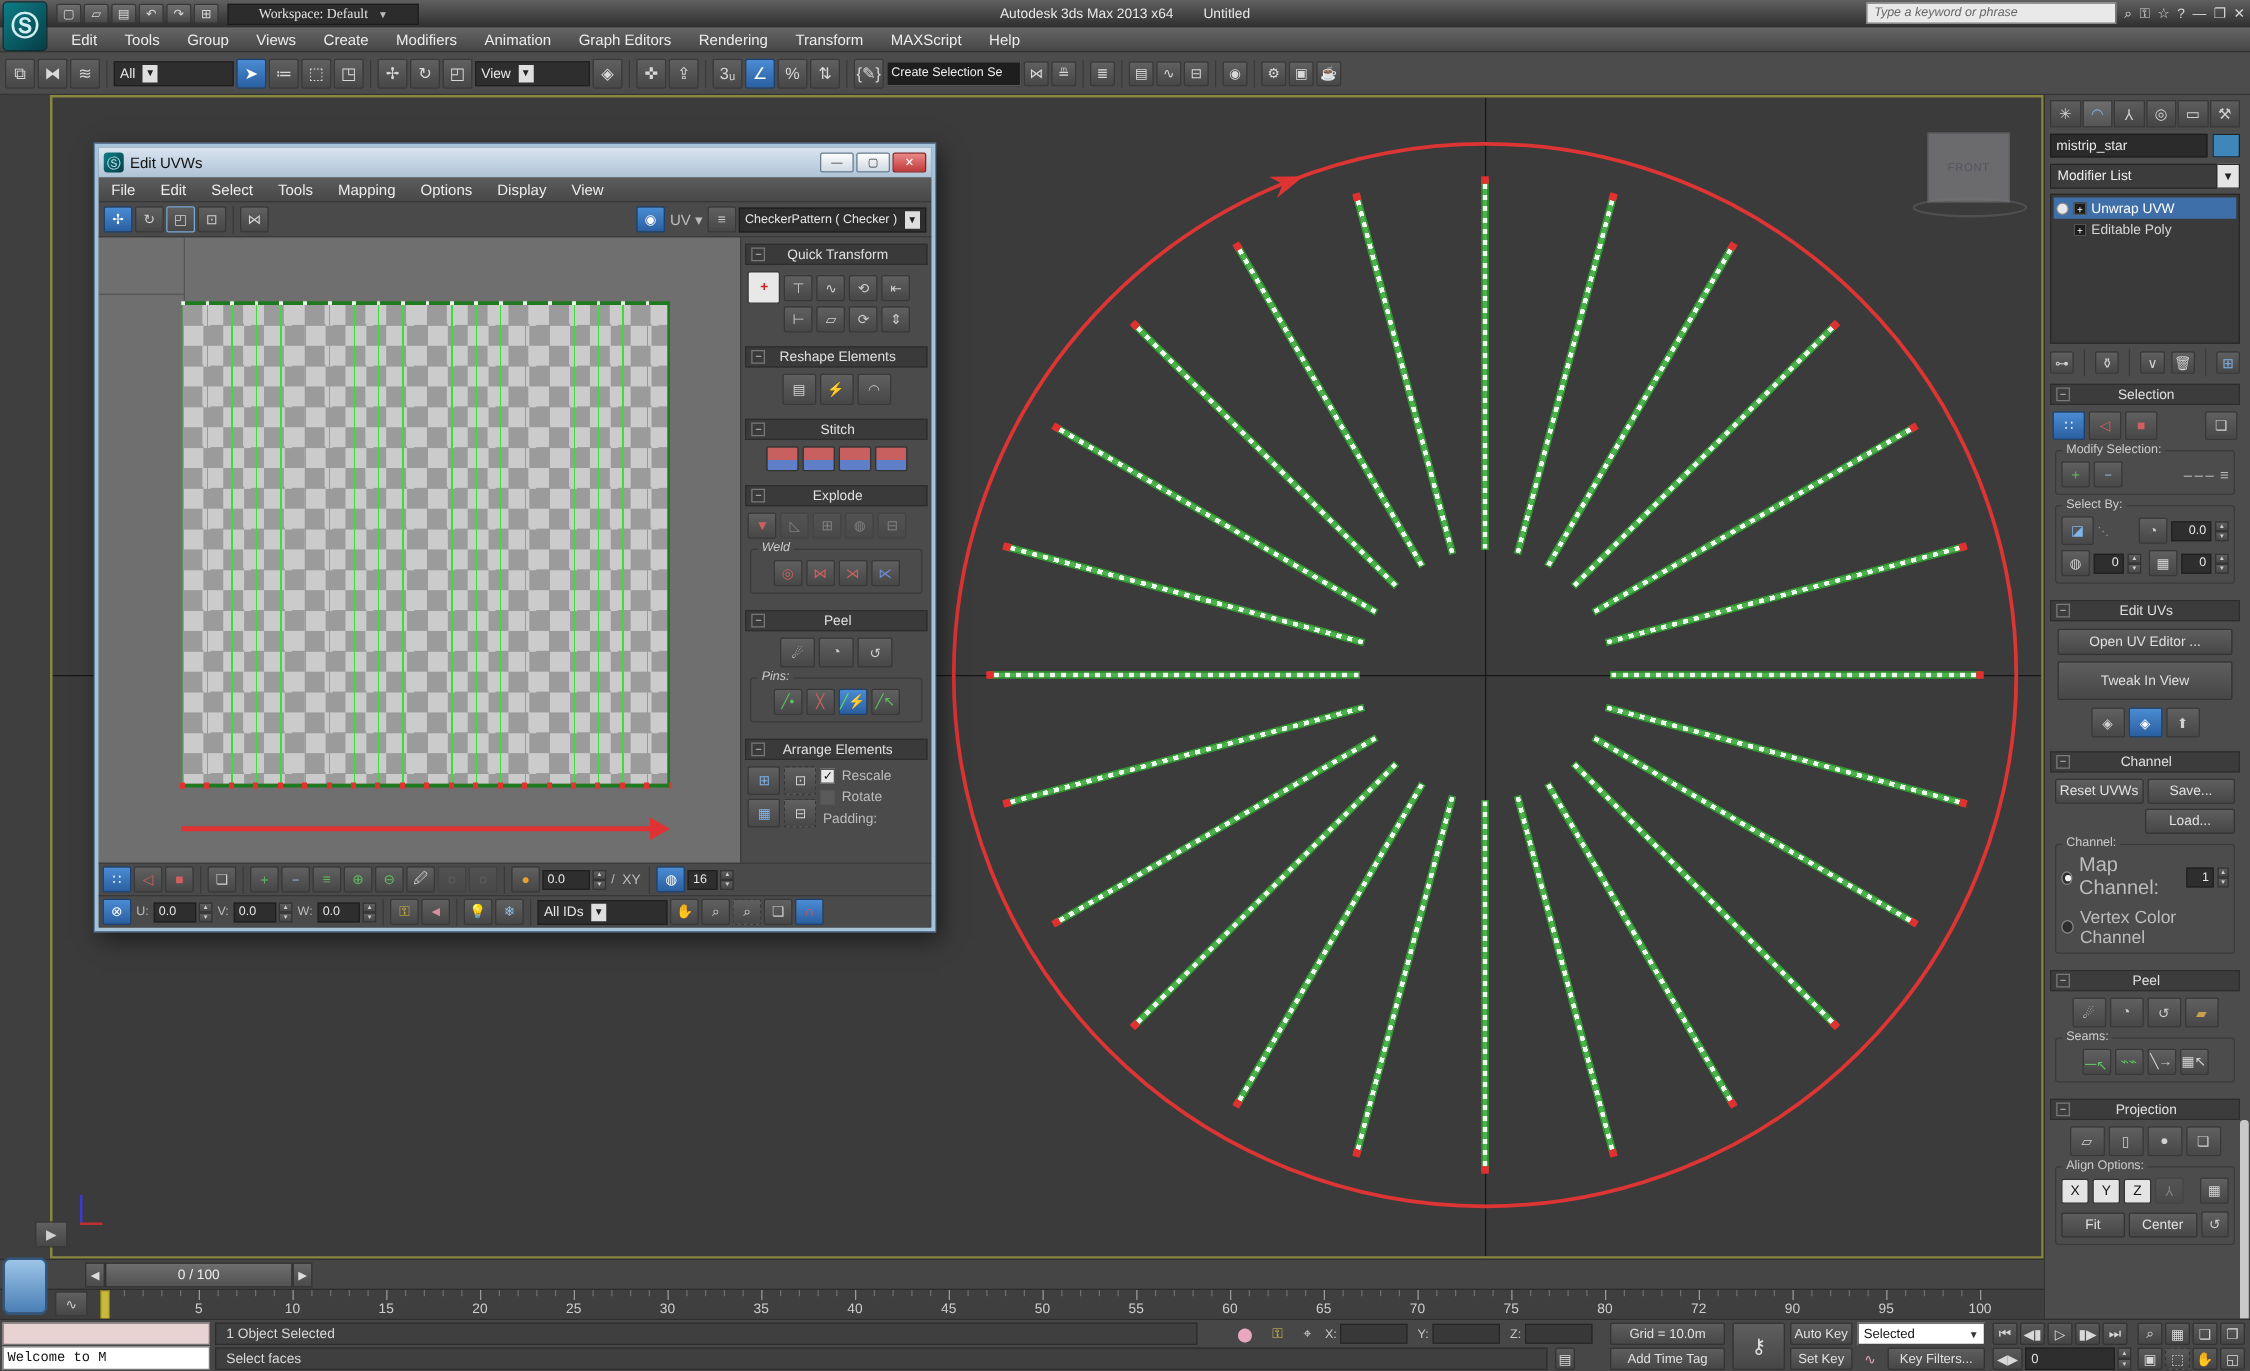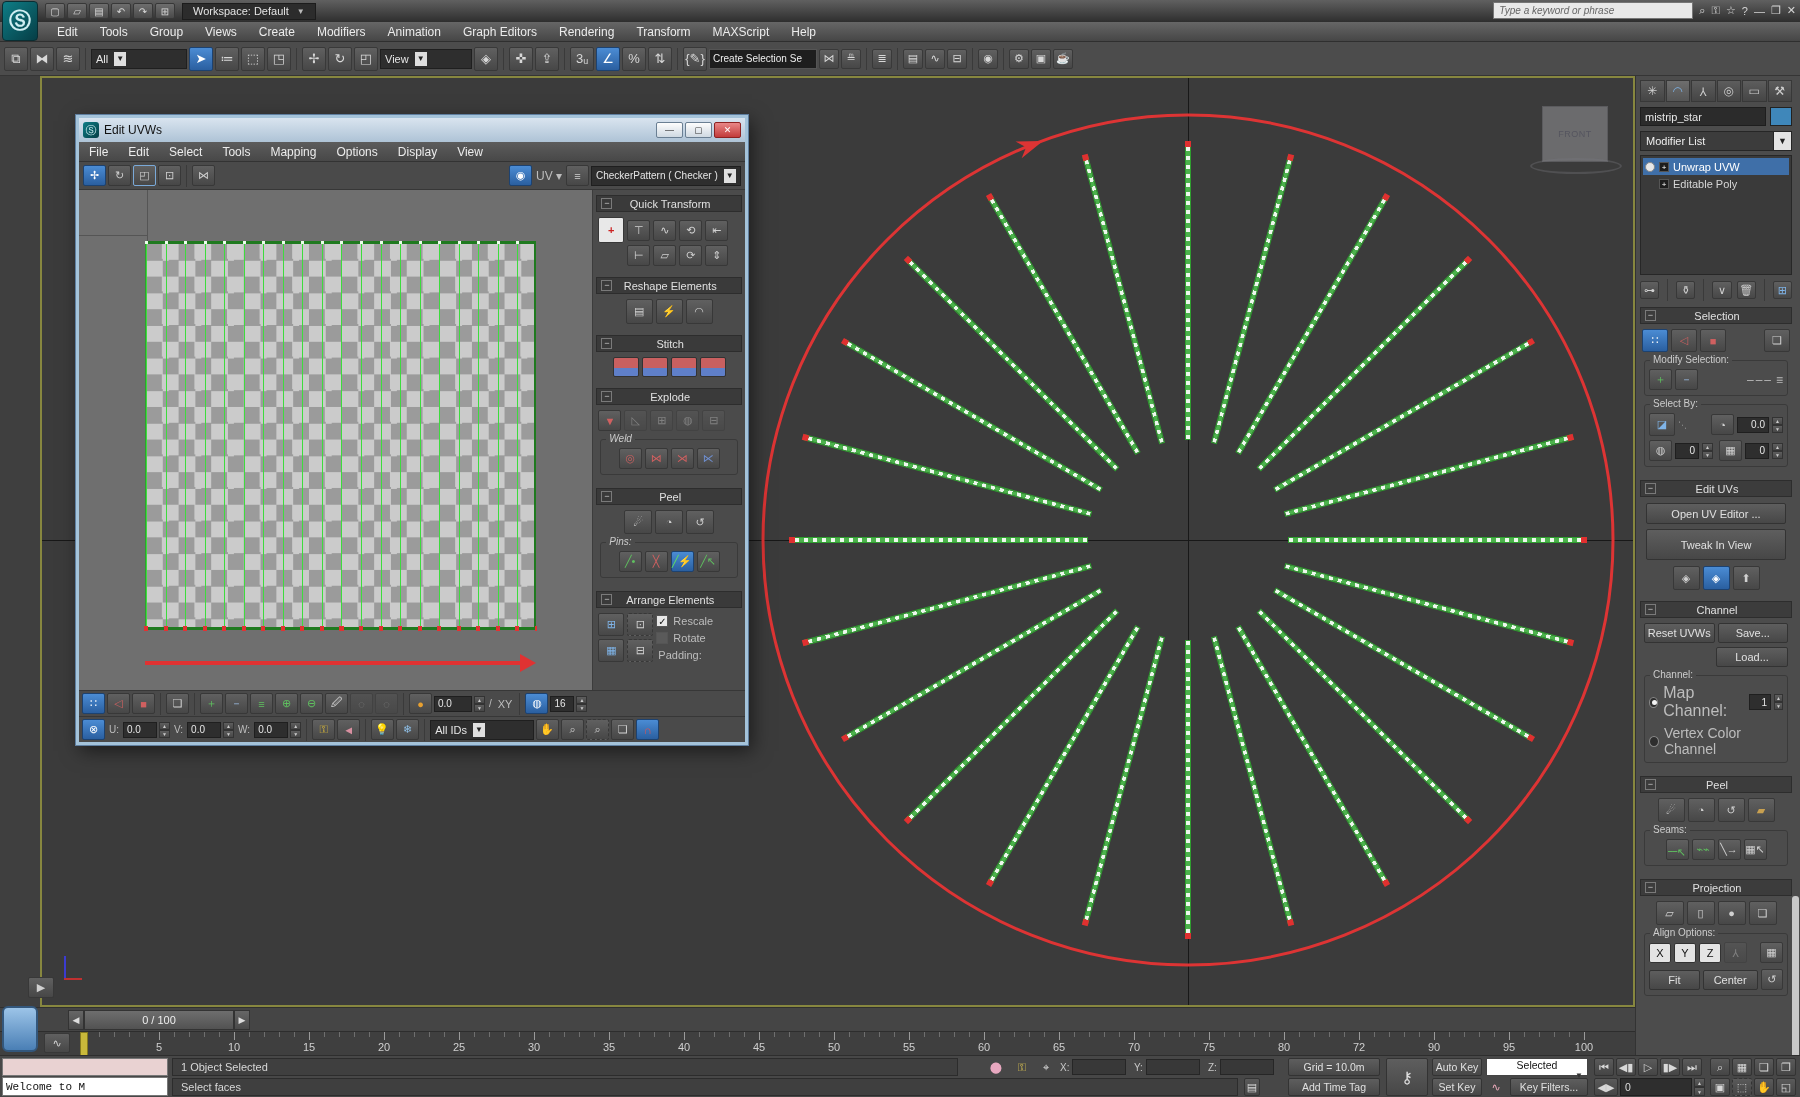--- a/index.html
+++ b/index.html
@@ -10,21 +10,21 @@
   
   #titlebar{position:absolute;left:0;top:0;width:1800px;height:22px;
     background:linear-gradient(#606060,#2e2e2e);display:flex;align-items:center;}
   #logo{position:absolute;left:2px;top:1px;width:36px;height:40px;z-index:5;
     background:linear-gradient(135deg,#0e7d86,#063e46);border:1px solid #0a2e33;border-radius:4px;
     color:#cfeef2;font-size:22px;font-weight:bold;display:flex;align-items:center;justify-content:center;}
   .qa{width:20px;height:16px;margin:0 1px;background:linear-gradient(#6e6e6e,#4a4a4a);
     border:1px solid #383838;border-radius:2px;color:#d8d8d8;font-size:10px;
     display:flex;align-items:center;justify-content:center;}
   #workspace{display:flex;align-items:center;height:17px;background:#2c2c2c;border:1px solid #1c1c1c;
-    color:#e4e4e4;font-size:11px;padding:0 10px;margin-left:6px;}
+    color:#e4e4e4;font-size:11px;padding:0 24px;margin-left:6px;font-family:Liberation Serif, serif;}
   #workspace .car{margin-left:8px;font-size:8px;color:#bbb;}
   #main-title{position:absolute;left:0;right:0;text-align:center;color:#e8e8e8;font-size:11px;pointer-events:none;}
   #main-title b{font-weight:normal;margin-right:24px;}
   #tb-right{position:absolute;right:4px;top:2px;display:flex;align-items:center;gap:6px;}
   #search-box{width:200px;height:17px;background:#e9e9e9;border:1px solid #777;
     color:#666;font-style:italic;font-size:10px;padding:0 5px;display:flex;align-items:center;}
   .tb-ic{color:#d5d5d5;font-size:11px;}
   #menubar{position:absolute;left:0;top:22px;width:1800px;height:20px;
     background:linear-gradient(#666,#464646);display:flex;align-items:center;padding-left:46px;border-bottom:1px solid #2f2f2f;}
   .menu-item{padding:0 11px;color:#ececec;font-size:12px;}
@@ -180,21 +180,21 @@
     color:#111;font-family:"Liberation Mono",monospace;font-size:11px;display:flex;align-items:center;padding:0 3px;}
   .stat-field{position:absolute;background:#3f3f3f;border:1px solid #2c2c2c;color:#d8d8d8;font-size:11px;
     display:flex;align-items:center;padding:0 8px;}
   .slab{position:absolute;color:#c8c8c8;font-size:10px;}
   .sfield{position:absolute;height:16px;background:#383838;border:1px solid #262626;}
   .sbtn{position:absolute;background:linear-gradient(#5e5e5e,#474747);border:1px solid #333;border-radius:2px;
     color:#e0e0e0;font-size:10.5px;display:flex;align-items:center;justify-content:center;}
   .sic{position:absolute;width:20px;height:18px;display:flex;align-items:center;justify-content:center;
     color:#d8d8d8;font-size:11px;background:linear-gradient(#5a5a5a,#454545);border:1px solid #333;border-radius:2px;}
   #sel-drop{position:absolute;left:1486px;top:2px;width:102px;height:18px;background:#fff;border:1px solid #444;
-    color:#111;font-size:10.5px;display:flex;align-items:center;padding:0 4px;flex-direction:column;}
+    color:#111;font-size:10.5px;display:flex;align-items:center;padding:0 4px;}
   #sel-drop .car{margin-left:auto;font-size:8px;color:#333;}
   #frame-field{position:absolute;left:1620px;top:22px;width:72px;height:18px;background:#2e2e2e;border:1px solid #1f1f1f;
     color:#ddd;font-size:10.5px;display:flex;align-items:center;padding:0 4px;}
   .keyicon{color:#e8a8b8;}
 </style>
 </head>
 <body>
 
 <div id="app">
 
@@ -203,20 +203,23 @@
     <div style="width:44px"></div>
     <span class="qa">▢</span>
     <span class="qa">▱</span>
     <span class="qa">▤</span>
     <span class="qa">↶</span>
     <span class="qa">↷</span>
     <span class="qa">⊞</span>
     <div id="workspace">
       <span>Workspace: Default</span>
       <span class="car">▼</span>
+    </div>
+    <div id="main-title">
+      <b>Autodesk 3ds Max 2013 x64</b><span>Untitled</span>
     </div>
     <div id="tb-right">
       <div id="search-box">Type a keyword or phrase</div>
       <span class="tb-ic">⌕</span>
       <span class="tb-ic">⚿</span>
       <span class="tb-ic">☆</span>
       <span class="tb-ic">?</span>
       <span class="tb-ic">—</span>
       <span class="tb-ic">❐</span>
       <span class="tb-ic">✕</span>

